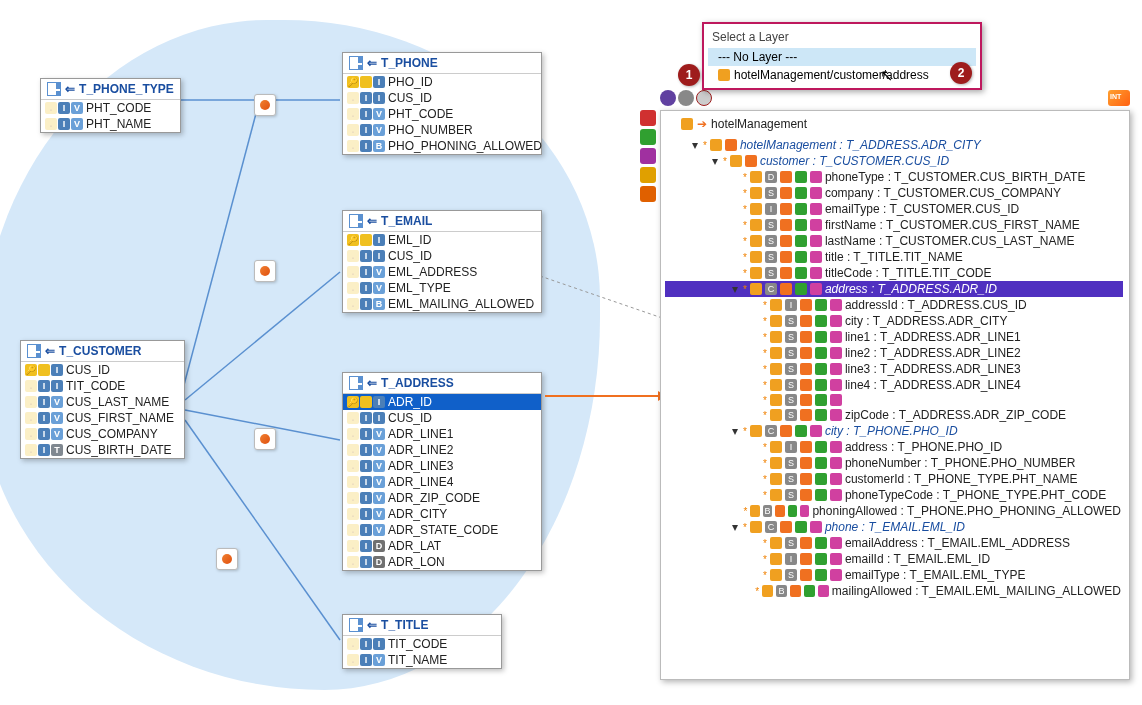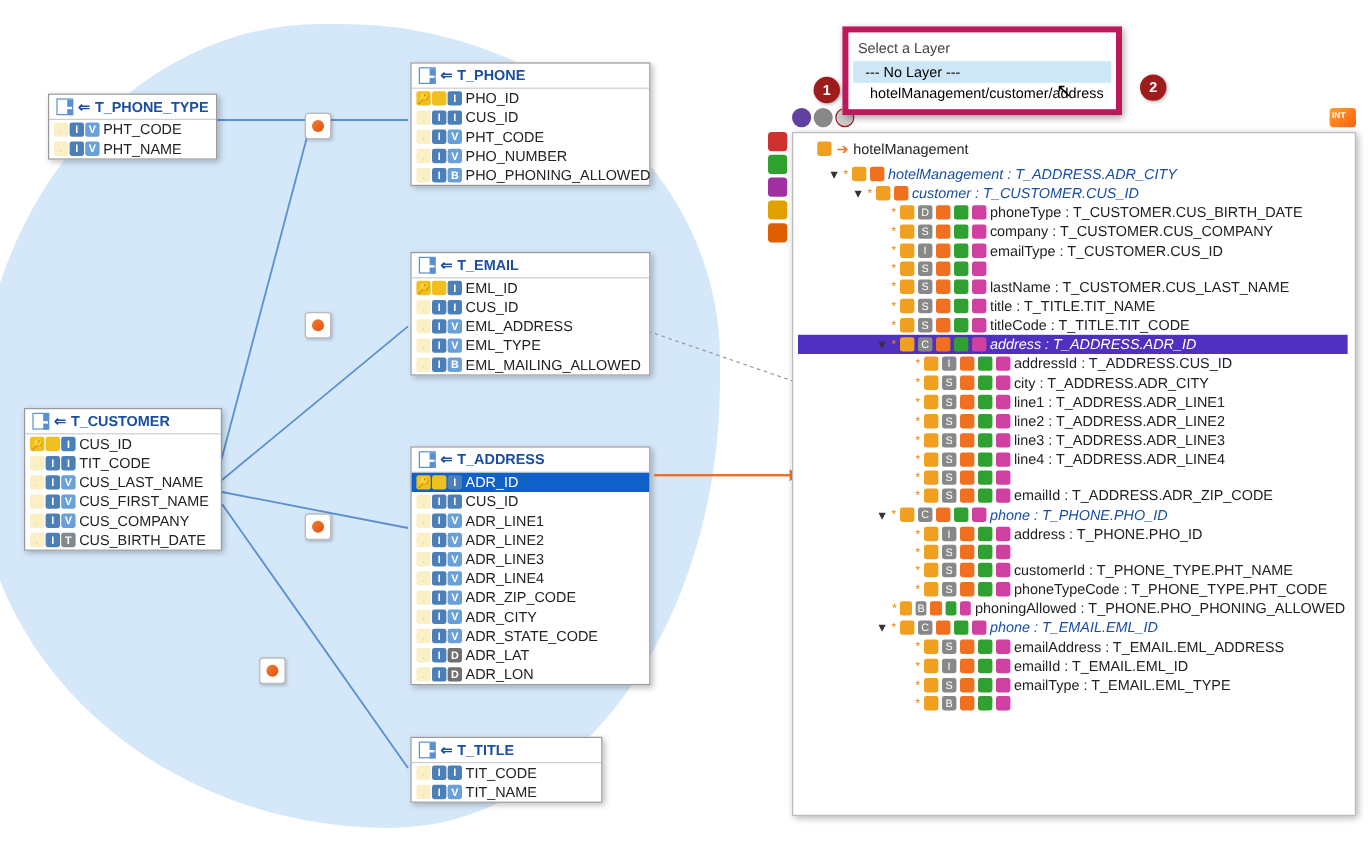--- a/index.html
+++ b/index.html
@@ -188,23 +188,23 @@
     color:#fff;
     left:2px;top:3px;
     font-weight:bold;
   }
 
   
   .popup {
     position:absolute;
     left:702px;
     top:22px;
-    width:233px;
+    width:280px;
     background:#fff;
-    border:5px solid #be185d;
+    border:2px solid #be185d;
     box-shadow:2px 2px 6px rgba(0,0,0,0.35);
     z-index:5;
     padding:4px;
   }
   .popup .popup-title { color:#444; padding:2px 4px 4px; }
   .popup .popup-list {
     background:#fff;
   }
   .popup .opt {
     padding:2px 10px;
@@ -678,20 +678,21 @@
       </div>
       <div class="tree-row">
         <span class="ind" style="width:60px"></span>
         <span class="tw"></span>
         <span class="ast">*</span>
         <span class="tic tic-y"></span>
         <span class="tic tic-g">S</span>
         <span class="tic tic-o"></span>
         <span class="tic tic-grn"></span>
         <span class="tic tic-p"></span>
+        <span class="lbl">firstName : T_CUSTOMER.CUS_FIRST_NAME</span>
       </div>
       <div class="tree-row">
         <span class="ind" style="width:60px"></span>
         <span class="tw"></span>
         <span class="ast">*</span>
         <span class="tic tic-y"></span>
         <span class="tic tic-g">S</span>
         <span class="tic tic-o"></span>
         <span class="tic tic-grn"></span>
         <span class="tic tic-p"></span>
@@ -808,32 +809,32 @@
       </div>
       <div class="tree-row">
         <span class="ind" style="width:80px"></span>
         <span class="tw"></span>
         <span class="ast">*</span>
         <span class="tic tic-y"></span>
         <span class="tic tic-g">S</span>
         <span class="tic tic-o"></span>
         <span class="tic tic-grn"></span>
         <span class="tic tic-p"></span>
-        <span class="lbl">emailId : T_ADDRESS.ADR_ZIP_CODE</span>
+        <span class="lbl">zipCode : T_ADDRESS.ADR_ZIP_CODE</span>
       </div>
       <div class="tree-row italic">
         <span class="ind" style="width:60px"></span>
         <span class="tw">▾</span>
         <span class="ast">*</span>
         <span class="tic tic-y"></span>
         <span class="tic tic-g">C</span>
         <span class="tic tic-o"></span>
         <span class="tic tic-grn"></span>
         <span class="tic tic-p"></span>
-        <span class="lbl">phone : T_PHONE.PHO_ID</span>
+        <span class="lbl">city : T_PHONE.PHO_ID</span>
       </div>
       <div class="tree-row">
         <span class="ind" style="width:80px"></span>
         <span class="tw"></span>
         <span class="ast">*</span>
         <span class="tic tic-y"></span>
         <span class="tic tic-g">I</span>
         <span class="tic tic-o"></span>
         <span class="tic tic-grn"></span>
         <span class="tic tic-p"></span>
@@ -841,20 +842,21 @@
       </div>
       <div class="tree-row">
         <span class="ind" style="width:80px"></span>
         <span class="tw"></span>
         <span class="ast">*</span>
         <span class="tic tic-y"></span>
         <span class="tic tic-g">S</span>
         <span class="tic tic-o"></span>
         <span class="tic tic-grn"></span>
         <span class="tic tic-p"></span>
+        <span class="lbl">phoneNumber : T_PHONE.PHO_NUMBER</span>
       </div>
       <div class="tree-row">
         <span class="ind" style="width:80px"></span>
         <span class="tw"></span>
         <span class="ast">*</span>
         <span class="tic tic-y"></span>
         <span class="tic tic-g">S</span>
         <span class="tic tic-o"></span>
         <span class="tic tic-grn"></span>
         <span class="tic tic-p"></span>
@@ -928,20 +930,21 @@
       </div>
       <div class="tree-row">
         <span class="ind" style="width:80px"></span>
         <span class="tw"></span>
         <span class="ast">*</span>
         <span class="tic tic-y"></span>
         <span class="tic tic-g">B</span>
         <span class="tic tic-o"></span>
         <span class="tic tic-grn"></span>
         <span class="tic tic-p"></span>
+        <span class="lbl">mailingAllowed : T_EMAIL.EML_MAILING_ALLOWED</span>
       </div>
     </div>
 </div>
 
 <div class="popup">
   <div class="popup-title">Select a Layer</div>
   <div class="popup-list">
     <div class="opt sel">
       <span>--- No Layer ---</span>
     </div>

